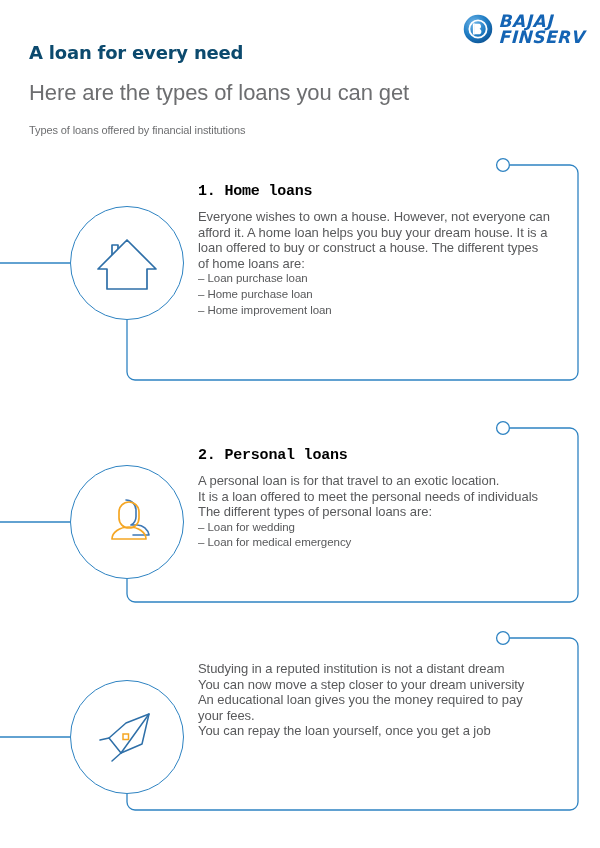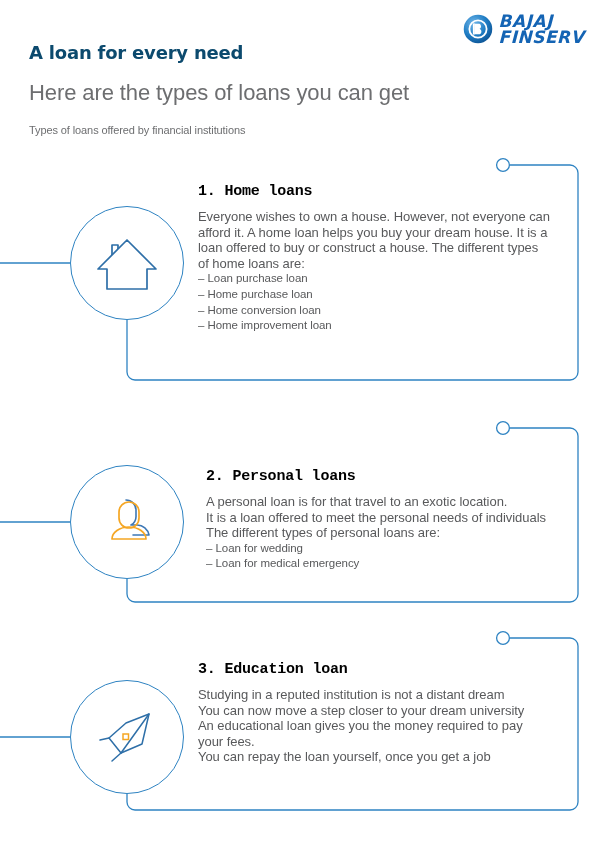--- a/index.html
+++ b/index.html
@@ -144,38 +144,36 @@
       <rect x="31" y="30" width="5.5" height="5.5" fill="none" stroke="#F5A623" stroke-width="1.5"></rect>
     </svg>
   </div>
 
   <div class="sec" style="top:183px;">
     <h3>1. Home loans</h3>
     <p>Everyone wishes to own a house. However, not everyone can afford it. A home loan helps you buy your dream house. It is a loan offered to buy or construct a house. The different types of home loans are:</p>
     <ul>
         <li>– Loan purchase loan</li>
         <li>– Home purchase loan</li>
-        <li>– Home conversion loan</li>
         <li>– Home improvement loan</li>
       </ul>
   </div>
 
-  <div class="sec" style="top:468px;margin-left:8px;">
+  <div class="sec" style="top:447px;">
     <h3>2. Personal loans</h3>
     <p style="white-space: pre-line;">A personal loan is for that travel to an exotic location.
 It is a loan offered to meet the personal needs of individuals
 The different types of personal loans are:</p>
     <ul>
         <li>– Loan for wedding</li>
         <li>– Loan for medical emergency</li>
       </ul>
   </div>
 
   <div class="sec" style="top:661px;">
-    <h3>3. Education loan</h3>
     <p style="white-space: pre-line;">Studying in a reputed institution is not a distant dream
 You can now move a step closer to your dream university
 An educational loan gives you the money required to pay your fees.
 You can repay the loan yourself, once you get a job</p>
     <ul></ul>
   </div>
 
 </div>
 
 </body></html>

